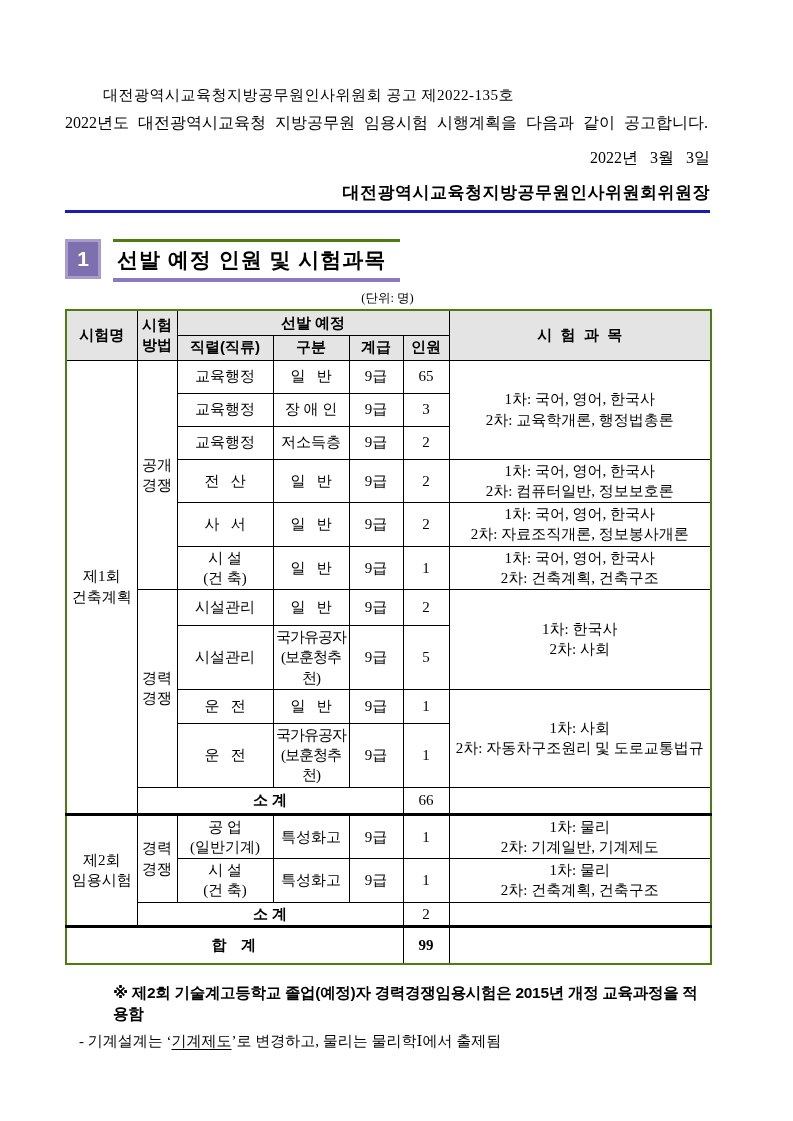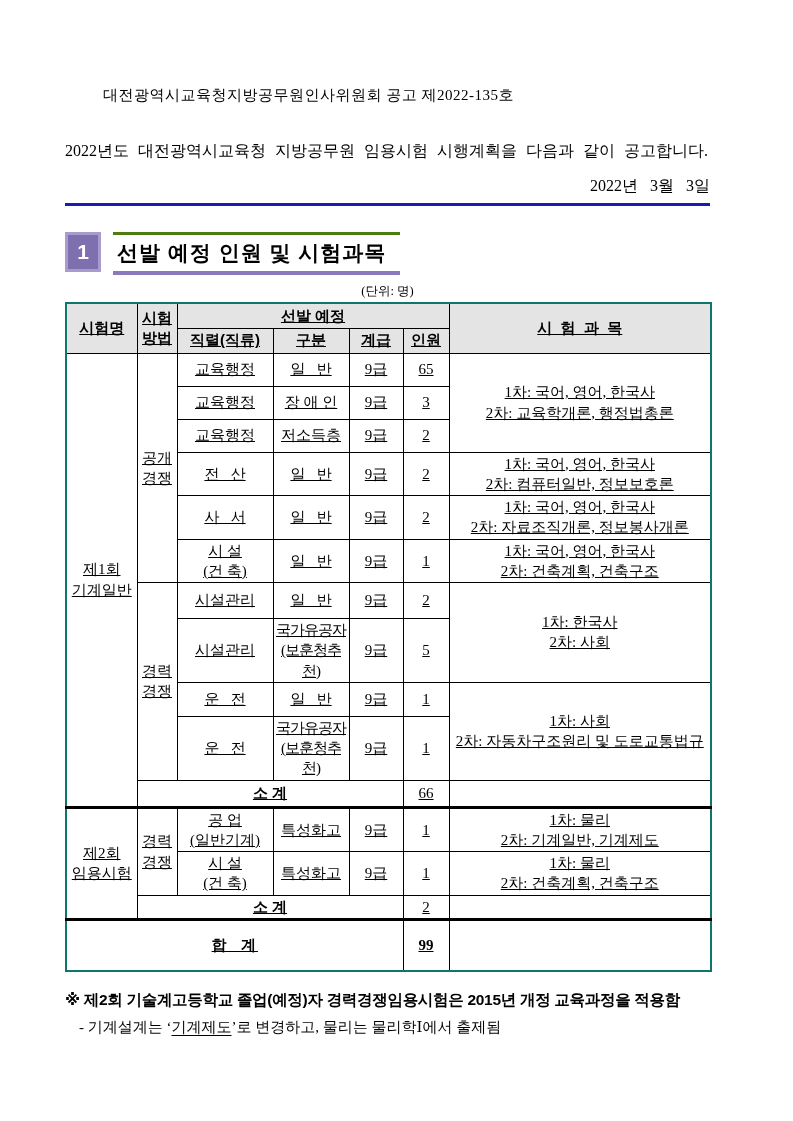--- a/index.html
+++ b/index.html
@@ -18,21 +18,21 @@
   .banner { margin-top: 12px; }
   .banner .bar { height: 8px; background: #5E7AC8; }
   .banner .bar.top { border-top: 2px solid #2A2AA4; margin-bottom: 0; }
   .banner .bar.bottom { border-bottom: 2px solid #2A2AA4; }
   .banner .banner-title {
     font-family: "Liberation Sans", "DejaVu Sans", sans-serif;
     font-weight: 800; font-size: 23px; text-align: center;
     padding: 5px 0 6px 0; letter-spacing: -0.5px;
   }
 
-  .intro { margin-top: 36px; font-size: 16px; word-spacing: 5px; }
+  .intro { margin-top: 8px; font-size: 16px; word-spacing: 5px; }
   .date-line { margin-top: 14px; text-align: right; font-size: 16px; }
   .signer {
     margin-top: 12px; text-align: right;
     font-family: "Liberation Sans", "DejaVu Sans", sans-serif;
     font-weight: 800; font-size: 17px; letter-spacing: 0.5px;
   }
   .blue-rule { margin-top: 6px; border-bottom: 3px solid #1B1BB3; }
 
   .section-head { margin-top: 26px; display: flex; align-items: stretch; }
   .section-num {
@@ -49,22 +49,21 @@
     padding: 4px 14px 4px 4px;
     font-family: "Liberation Sans", "DejaVu Sans", sans-serif;
     font-weight: 800; font-size: 21px; letter-spacing: 1px;
     display: flex; align-items: center;
   }
 
   .unit-note { margin-top: 8px; margin-bottom: 2px; text-align: center; font-size: 12.5px; }
 
   table.main {
     border-collapse: collapse; width: 645px; table-layout: fixed;
-    border: 2px solid #0f766e;
-    text-decoration: underline;
+    border: 2px solid #4d7c0f;
   }
   table.main td, table.main th {
     border: 1px solid #000;
     text-align: center; vertical-align: middle;
     font-size: 15px; padding: 1px 2px;
     white-space: pre-wrap; line-height: 1.35;
   }
   table.main th {
     font-family: "Liberation Sans", "DejaVu Sans", sans-serif;
     font-weight: bold; background: #E4E4E4;
@@ -74,35 +73,36 @@
   td.subtotal-label, td.total-label {
     font-family: "Liberation Sans", "DejaVu Sans", sans-serif; font-weight: bold;
   }
   td.total-label { font-size: 17px; letter-spacing: 2px; }
   td.total-count { font-weight: bold; }
   tr.sep td { border-top: 3px solid #000; }
 
   .footnote { margin-top: 18px; }
   .footnote .fn1 {
     font-family: "Liberation Sans", "DejaVu Sans", sans-serif;
-    font-weight: 800; font-size: 15.5px; letter-spacing: -0.3px;
+    font-weight: 800; font-size: 15.5px; letter-spacing: -0.3px; margin-left: 48px;
   }
   .footnote .fn2 { margin-top: 7px; padding-left: 14px; font-size: 15px; }
   .footnote .fn2 .u { text-decoration: underline; text-underline-offset: 3px; }
 </style>
 </head>
 <body>
 
 <div class="page">
 
   <div class="notice-no">대전광역시교육청지방공무원인사위원회 공고 제2022-135호</div>
 
 
   <div class="intro">2022년도 대전광역시교육청 지방공무원 임용시험 시행계획을 다음과 같이 공고합니다.</div>
   <div class="date-line pre">2022년   3월   3일</div>
+  <div class="signer">대전광역시교육청지방공무원인사위원회위원장</div>
   <div class="blue-rule"></div>
 
   <div class="section-head">
     <div class="section-num">1</div>
     <div class="section-title">선발 예정 인원 및 시험과목</div>
   </div>
 
   <div class="unit-note">(단위: 명)</div>
 
   <table class="main">
@@ -126,21 +126,21 @@
       <tr style="height:25px">
         <th>직렬(직류)</th>
         <th>구분</th>
         <th>계급</th>
         <th>인원</th>
       </tr>
     </thead>
     <tbody>
       <tr style="height:33px">
         <td rowspan="11">제1회
-기계일반</td>
+건축계획</td>
         <td rowspan="6">공개
 경쟁</td>
         <td>교육행정</td>
         <td>일   반</td>
         <td>9급</td>
         <td>65</td>
         <td rowspan="3" class="subjects">1차: 국어, 영어, 한국사
 2차: 교육학개론, 행정법총론</td>
       </tr>
       <tr style="height:33px">
@@ -237,21 +237,21 @@
         <td>9급</td>
         <td>1</td>
         <td class="subjects">1차: 물리
 2차: 건축계획, 건축구조</td>
       </tr>
       <tr style="height:24px">
         <td colspan="4" class="subtotal-label">소 계</td>
         <td>2</td>
         <td></td>
       </tr>
-      <tr class="sep" style="height:52px">
+      <tr class="sep" style="height:38px">
         <td colspan="5" class="total-label">합  계</td>
         <td class="total-count">99</td>
         <td></td>
       </tr>
     </tbody>
   </table>
 
   <div class="footnote">
     <div class="fn1">※ 제2회 기술계고등학교 졸업(예정)자 경력경쟁임용시험은 2015년 개정 교육과정을 적용함</div>
     <div class="fn2"><span>- 기계설계는 ‘</span><span class="u">기계제도</span><span>’로 변경하고, 물리는 물리학Ⅰ에서 출제됨</span></div>

